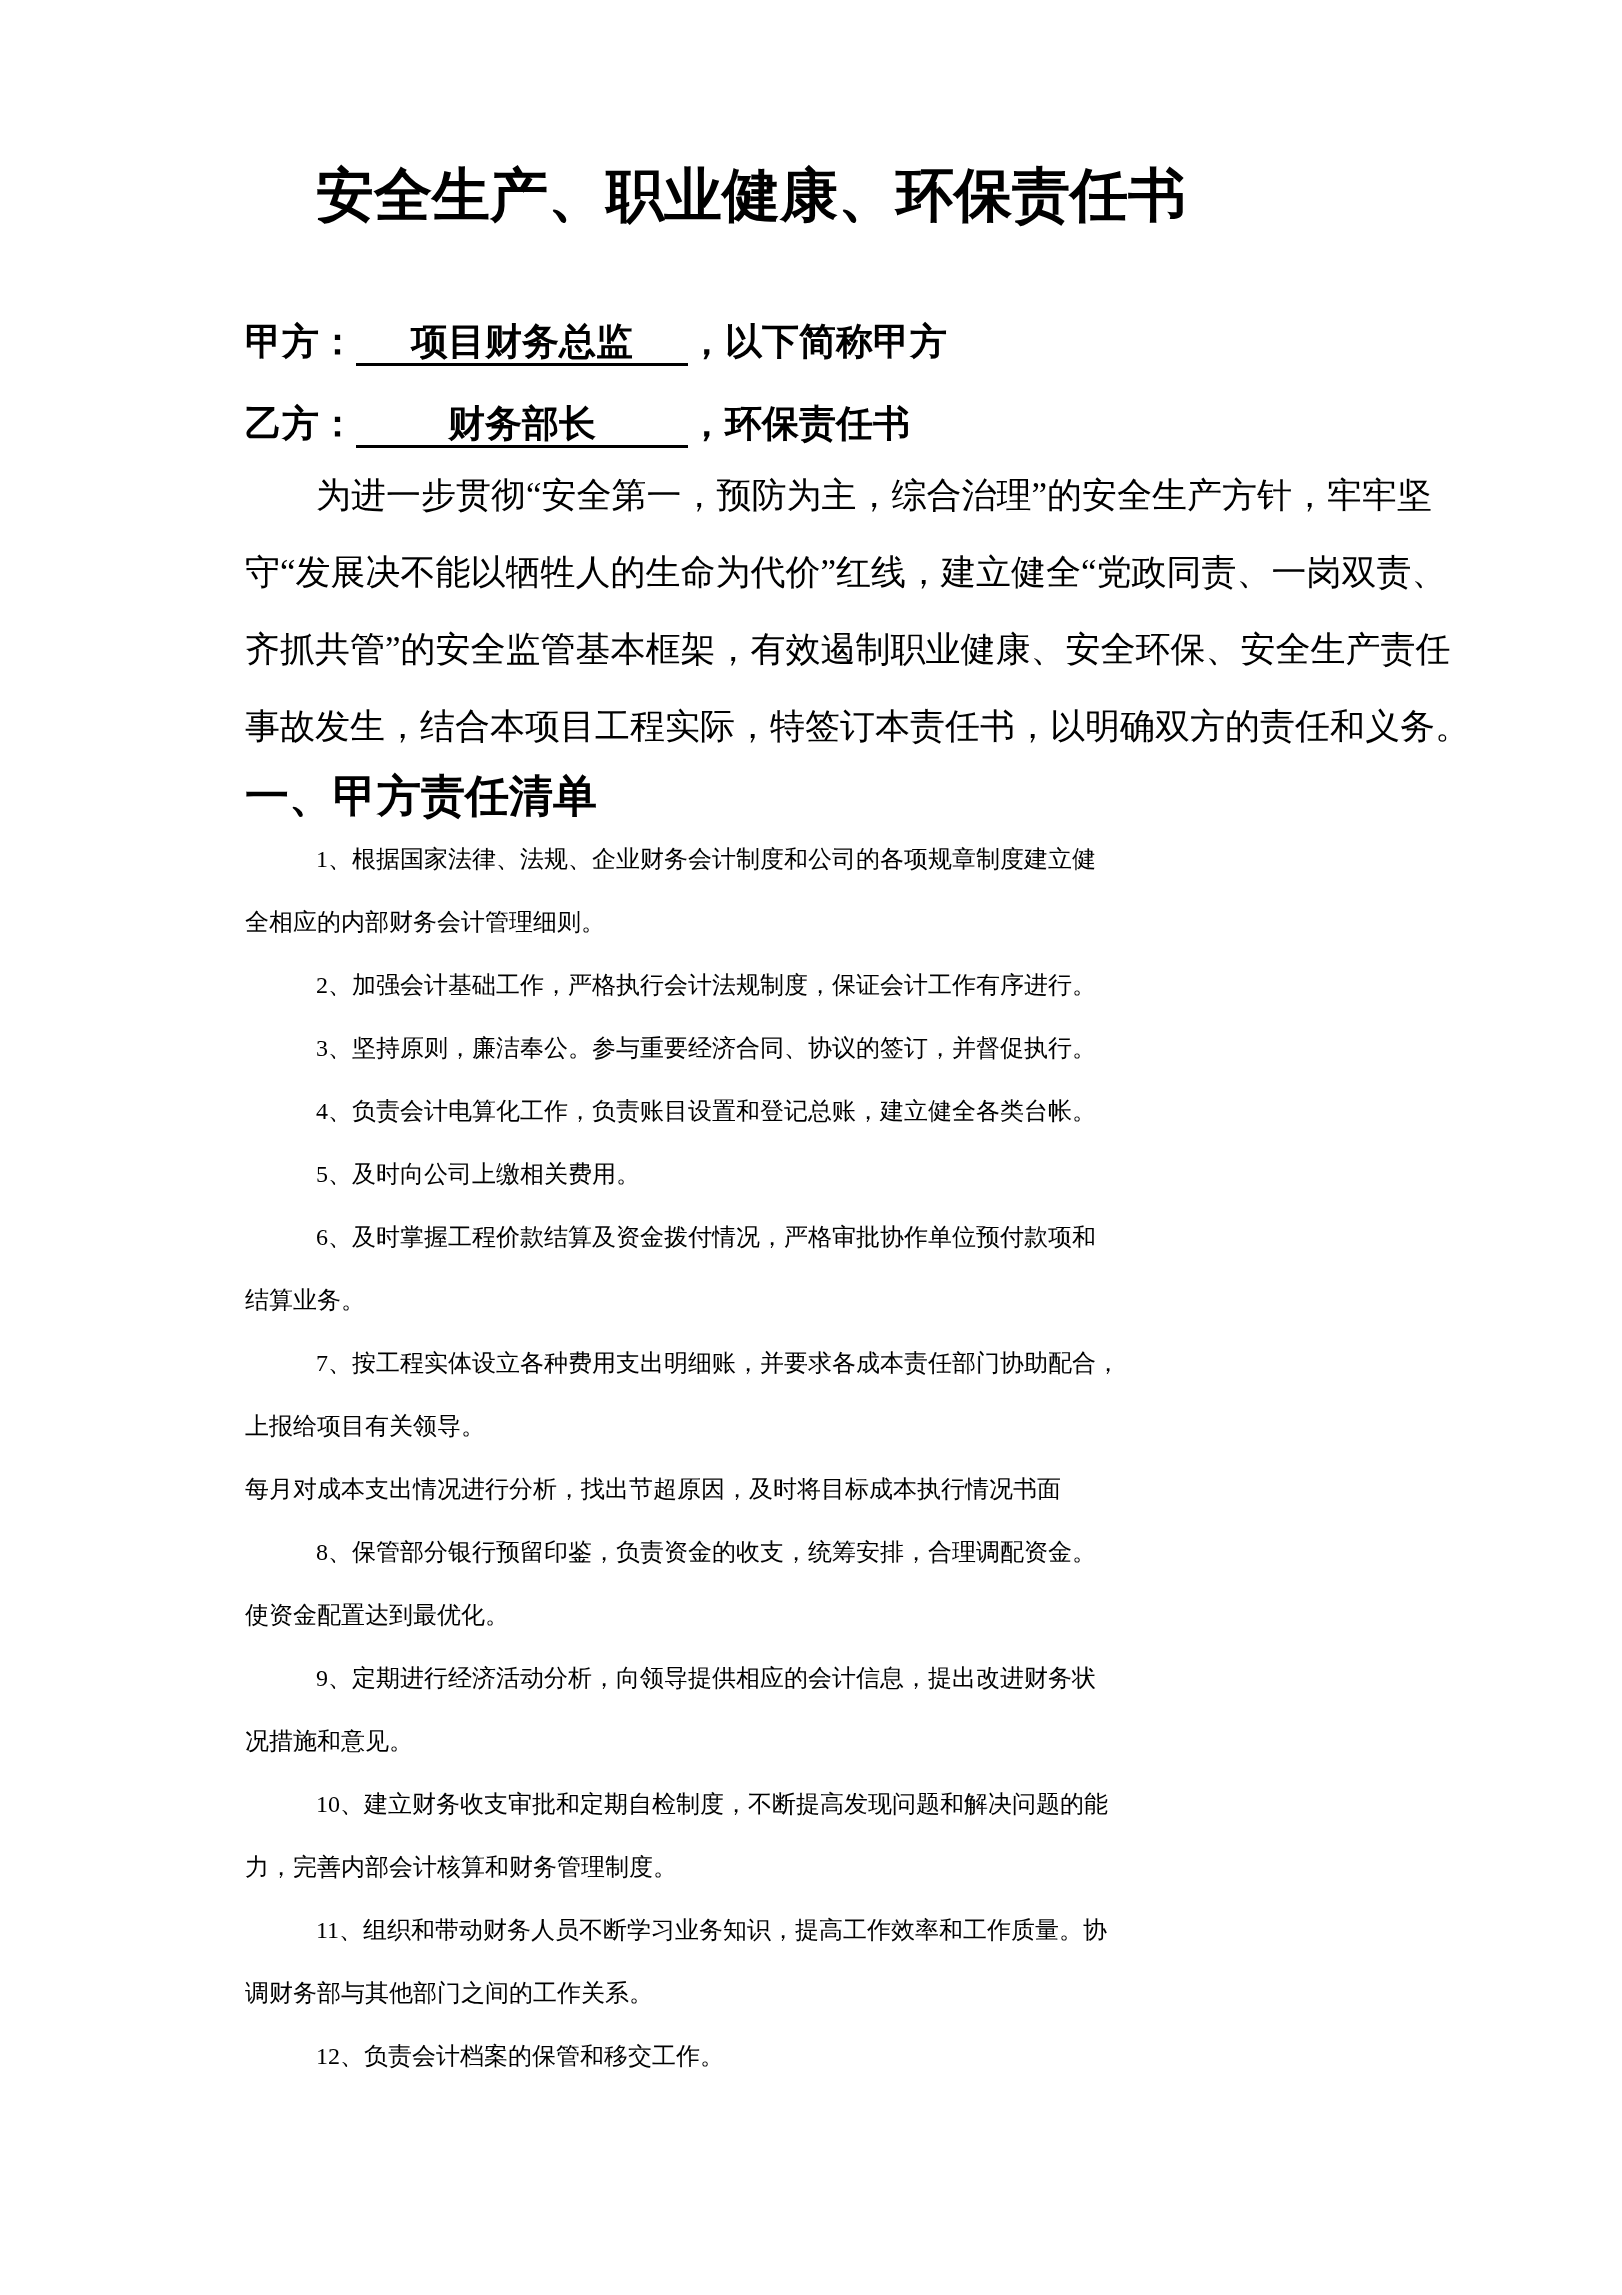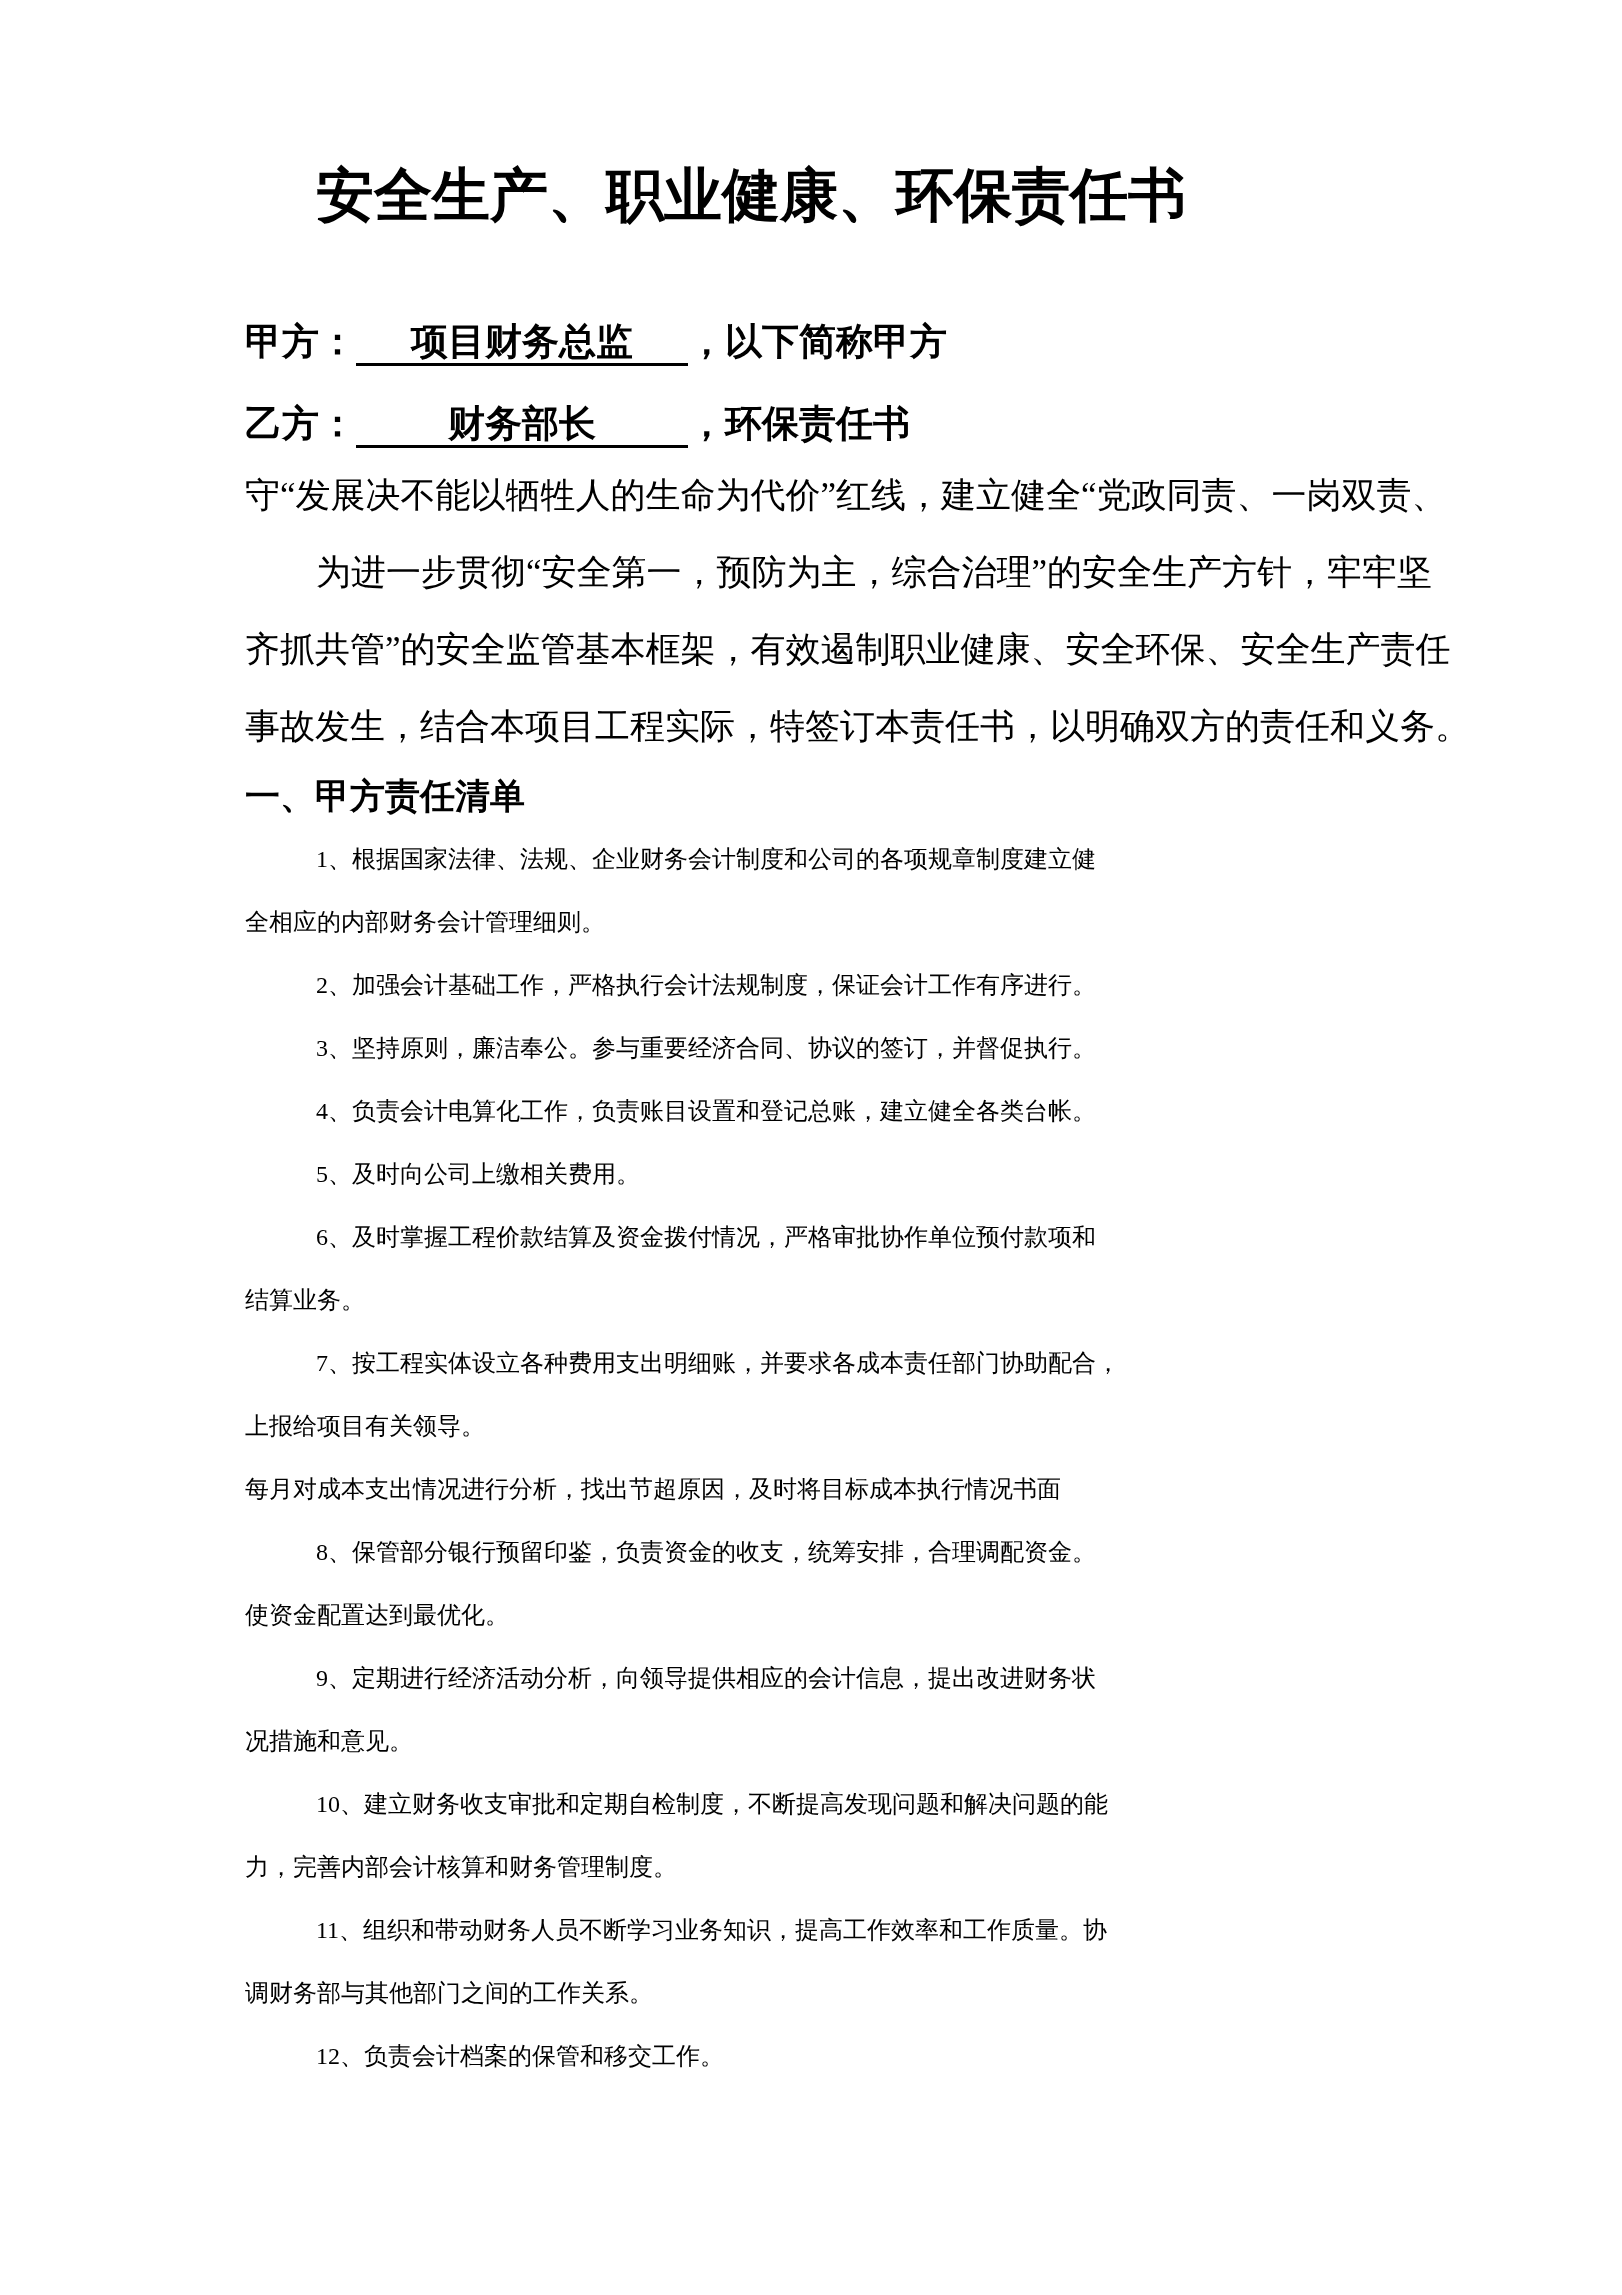--- a/index.html
+++ b/index.html
@@ -34,43 +34,43 @@
   .blank {
     display: inline-block;
     min-width: 332px;
     border-bottom: 3.3px solid #000;
     text-align: center;
     line-height: 42px;
   }
   .intro { margin-top: 9.2px; font-size: 35px; }
   .intro .line { line-height: 77px; white-space: nowrap; }
   .heading {
-    font-size: 35px;
+    font-size: 44px;
     font-weight: bold;
     line-height: 63px;
     white-space: nowrap;
   }
   .items { font-size: 24px; }
   .items .line { line-height: 63px; white-space: nowrap; }
   .ind { text-indent: 71px; }
 </style>
 </head>
 <body>
 
 <div class="page">
 
   <h1 class="title">安全生产、职业健康、环保责任书</h1>
 
   <div class="party party-a blk"><span>甲方：</span><span class="blank"><span>项目财务总监</span></span><span>，以下简称甲方</span></div>
 
   <div class="party party-b blk"><span>乙方：</span><span class="blank"><span>财务部长</span></span><span>，环保责任书</span></div>
 
   <div class="intro blk">
+    <div class="line ind">为进一步贯彻“安全第一，预防为主，综合治理”的安全生产方针，牢牢坚</div>
     <div class="line">守“发展决不能以牺牲人的生命为代价”红线，建立健全“党政同责、一岗双责、</div>
-    <div class="line ind">为进一步贯彻“安全第一，预防为主，综合治理”的安全生产方针，牢牢坚</div>
     <div class="line">齐抓共管”的安全监管基本框架，有效遏制职业健康、安全环保、安全生产责任</div>
     <div class="line">事故发生，结合本项目工程实际，特签订本责任书，以明确双方的责任和义务。</div>
   </div>
 
   <div class="heading blk">一、甲方责任清单</div>
 
   <div class="items blk">
     <div class="line ind">1、根据国家法律、法规、企业财务会计制度和公司的各项规章制度建立健</div>
     <div class="line">全相应的内部财务会计管理细则。</div>
     <div class="line ind">2、加强会计基础工作，严格执行会计法规制度，保证会计工作有序进行。</div>

